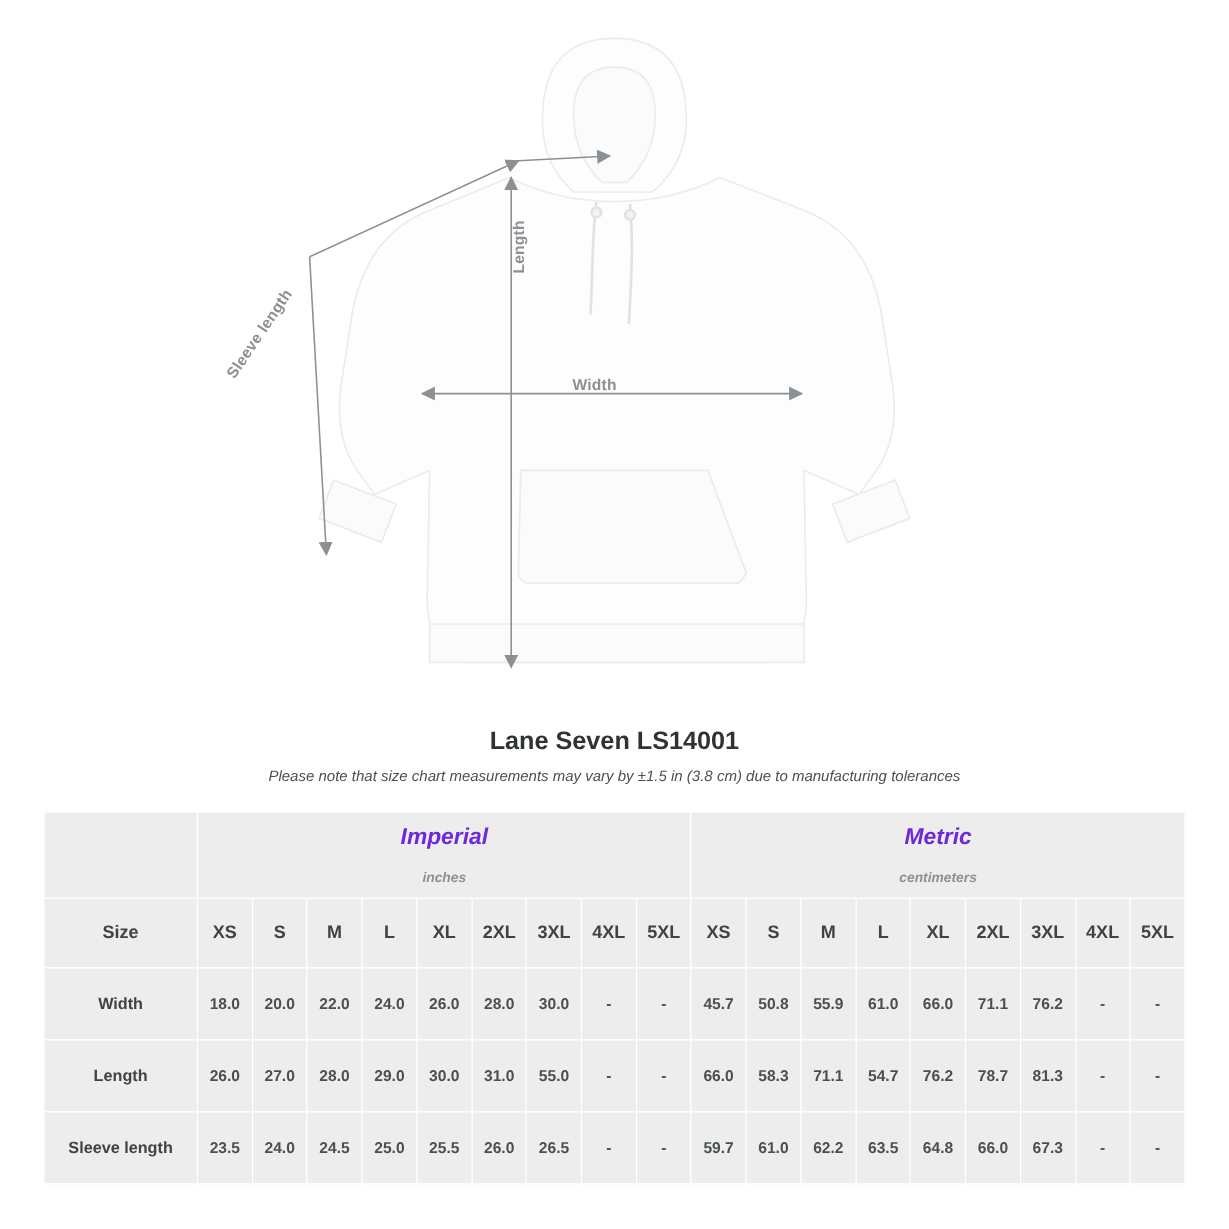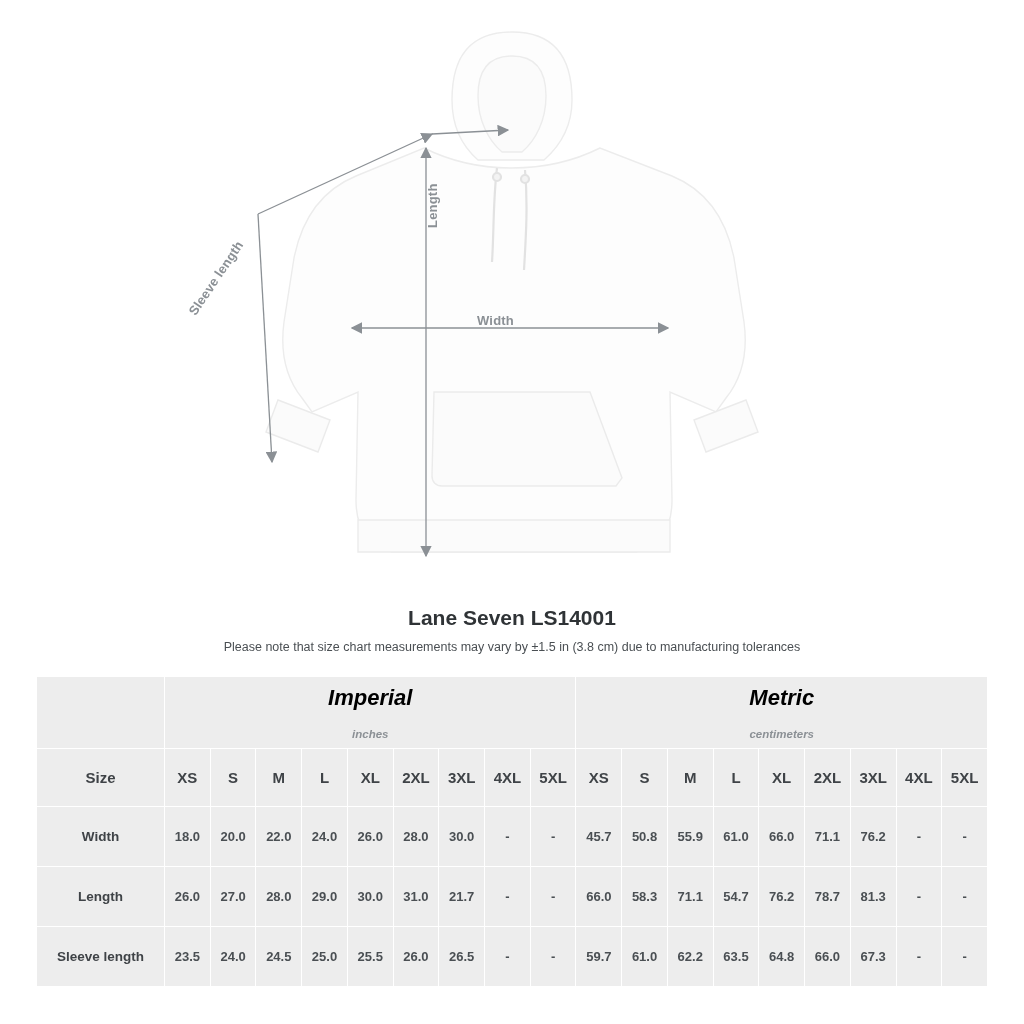--- a/index.html
+++ b/index.html
@@ -52,20 +52,21 @@
     padding-top: 26px;
   }
   #chart-title {
     font-size: 21px;
     font-weight: bold;
     color: #2f3336;
     margin: 0;
   }
   #chart-note {
     font-size: 12.5px;
+    font-style: italic;
     color: #4a4f53;
     margin: 10px 0 0 0;
   }
 
   
   #table-wrap {
     margin: 22px 36px 0 36px;
   }
   table {
     border-collapse: collapse;
@@ -76,24 +77,24 @@
     border: 1px solid #ffffff;
     text-align: center;
     font-size: 13px;
     color: #4a4f53;
     background: #ededed;
     height: 60px;
     padding: 0;
   }
   tr.unit-row th { height: 72px; border-bottom: none; }
   .sys-title {
-    font-size: 22px;
+    font-size: 19px;
     font-weight: bold;
     font-style: italic;
-    color: #000000;
+    color: #6d28d9;
     display: block;
     line-height: 1.15;
   }
   .sys-sub {
     font-size: 11.5px;
     font-style: italic;
     color: #8b9095;
     display: block;
     margin-top: 18px;
   }
@@ -237,21 +238,21 @@
         </tr>
 
         <tr>
           <th class="col-label">Length</th>
           <td class="val">26.0</td>
           <td class="val">27.0</td>
           <td class="val">28.0</td>
           <td class="val">29.0</td>
           <td class="val">30.0</td>
           <td class="val">31.0</td>
-          <td class="val">21.7</td>
+          <td class="val">55.0</td>
           <td class="val">-</td>
           <td class="val">-</td>
           <td class="val">66.0</td>
           <td class="val">58.3</td>
           <td class="val">71.1</td>
           <td class="val">54.7</td>
           <td class="val">76.2</td>
           <td class="val">78.7</td>
           <td class="val">81.3</td>
           <td class="val">-</td>

